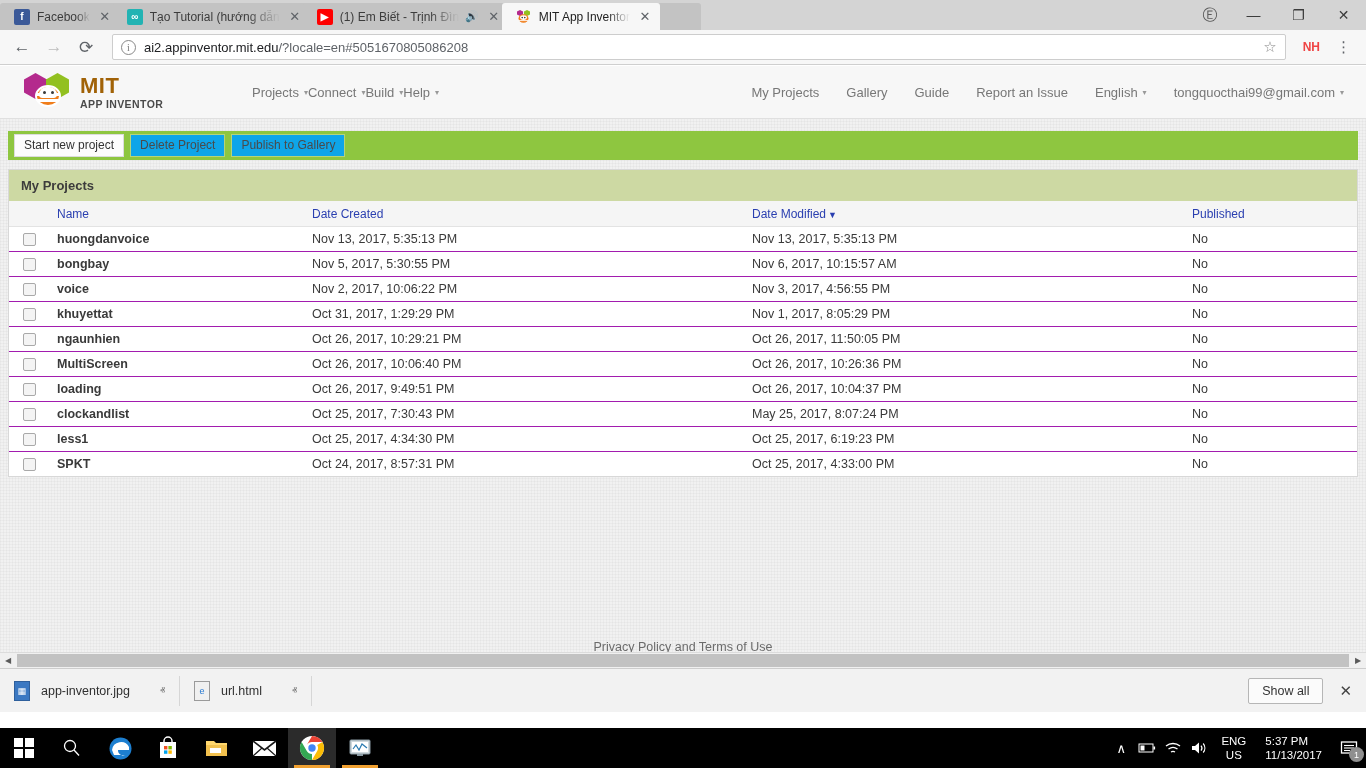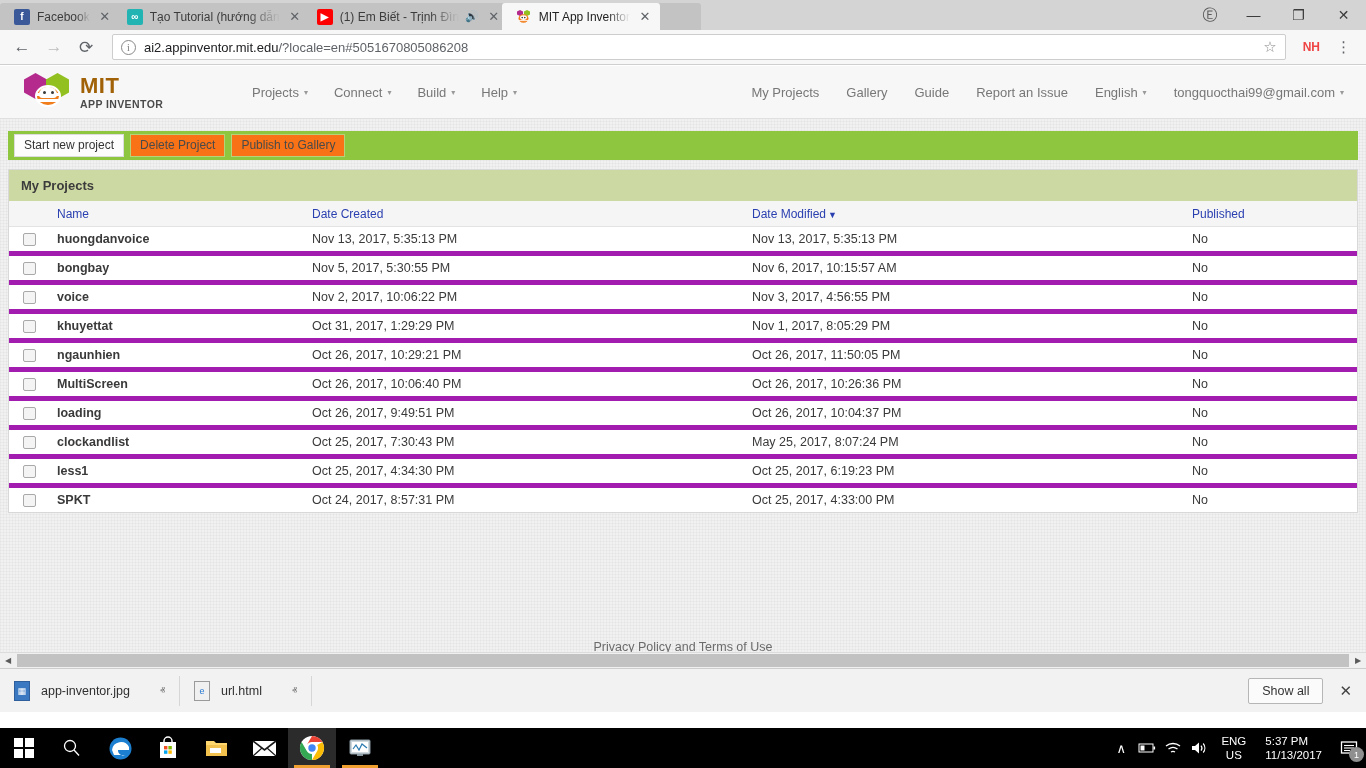--- a/index.html
+++ b/index.html
@@ -139,36 +139,36 @@
     background: #fff; border-radius: 9px 9px 4px 4px;
   }
   .bee-eye {
     position: absolute; top: 20px; width: 3px; height: 3px;
     background: #3a3a3a; border-radius: 50%;
   }
   .logo-text { margin-left: 6px; line-height: 1; }
   .logo-mit { color: #a16207; font-size: 22px; font-weight: bold; letter-spacing: 0.5px; }
   .logo-sub { color: #4a4a4a; font-size: 10.5px; font-weight: bold; letter-spacing: 0.4px; margin-top: 2px; }
 
-  .ai-nav-left { display: flex; align-items: center; gap: 26px; margin-left: 40px; }
+  .ai-nav-left { display: flex; align-items: center; margin-left: 40px; }
   .ai-nav-right { display: flex; align-items: center; gap: 27px; margin-left: auto; }
   .navitem {
     font-size: 13px; color: #777; white-space: nowrap;
     display: flex; align-items: center;
   }
   .caret { margin-left: 5px; font-size: 8px; color: #999; }
 
   
   .green-bar {
     margin: 12px 8px 0 8px; height: 29px; background: #8ec640;
     display: flex; align-items: center; padding: 0 6px; gap: 6px;
   }
   .gbtn {
     font-size: 12px; color: #4a4a4a; padding: 4px 9px;
-    border: 1px solid #b5d47a; background: #f97316; line-height: 1.1;
+    border: 1px solid #b5d47a; background: #0ea5e9; line-height: 1.1;
   }
   .gbtn.enabled { background: #fcfcfc; border: 1px solid #dcdcdc; color: #333; }
 
   
   .panel {
     margin: 9px 8px 0 8px; background: #fff;
     border: 1px solid #d8d8d8;
   }
   .panel-head {
     height: 31px; background: #cdd9a3;
@@ -176,21 +176,21 @@
     font-size: 13px; font-weight: bold; color: #3c3c3c;
   }
   table.projects { width: 100%; border-collapse: collapse; }
   table.projects th {
     text-align: left; font-size: 12px; font-weight: normal;
     color: #2a3fb0; padding: 6px 0 5px 0;
     background: #f5f5f5; border-bottom: 1px solid #e3e3e3;
   }
   table.projects td {
     font-size: 12.5px; color: #3a3a3a; padding: 5px 0; height: 22px;
-    border-bottom: 5px solid #a21caf;
+    border-bottom: 1px solid #a21caf;
   }
   table.projects tr:last-child td { border-bottom: none; }
   .col-chk { width: 48px; padding-left: 14px !important; }
   .col-name { width: 255px; }
   .col-created { width: 440px; }
   .col-mod { width: 440px; }
   .cell-name { font-weight: bold; color: #2e2e2e; }
   .chk {
     width: 13px; height: 13px; border: 1px solid #a9a9a9;
     background: #f4f4f4; border-radius: 2px; display: block;

